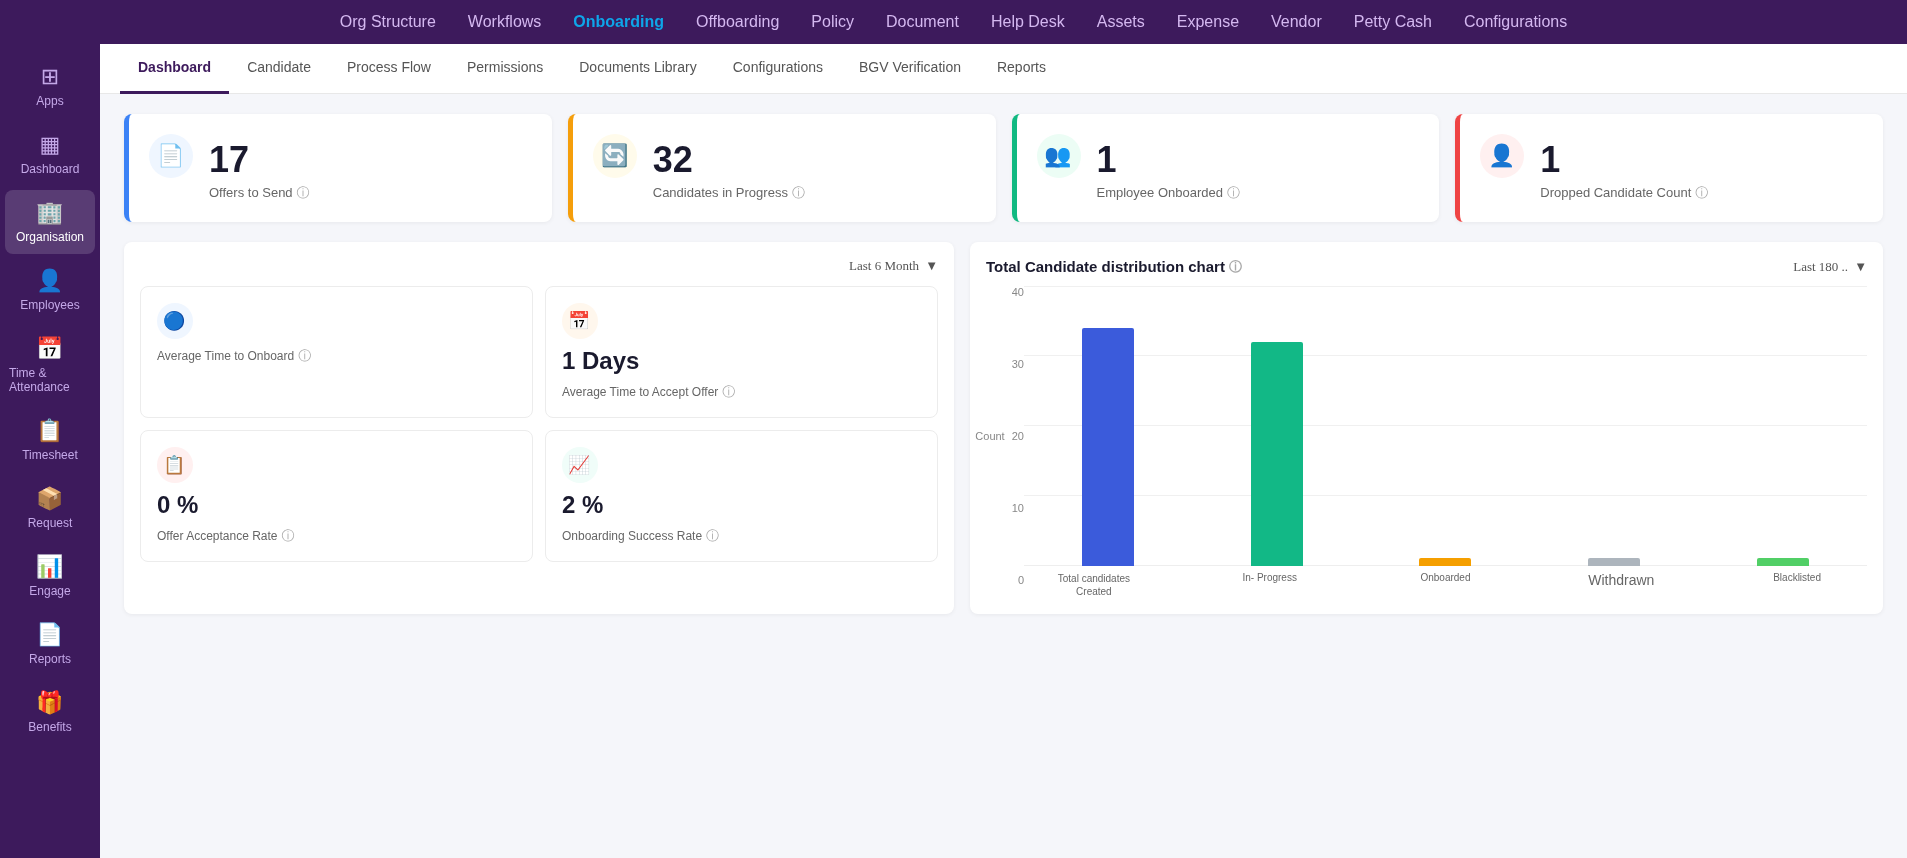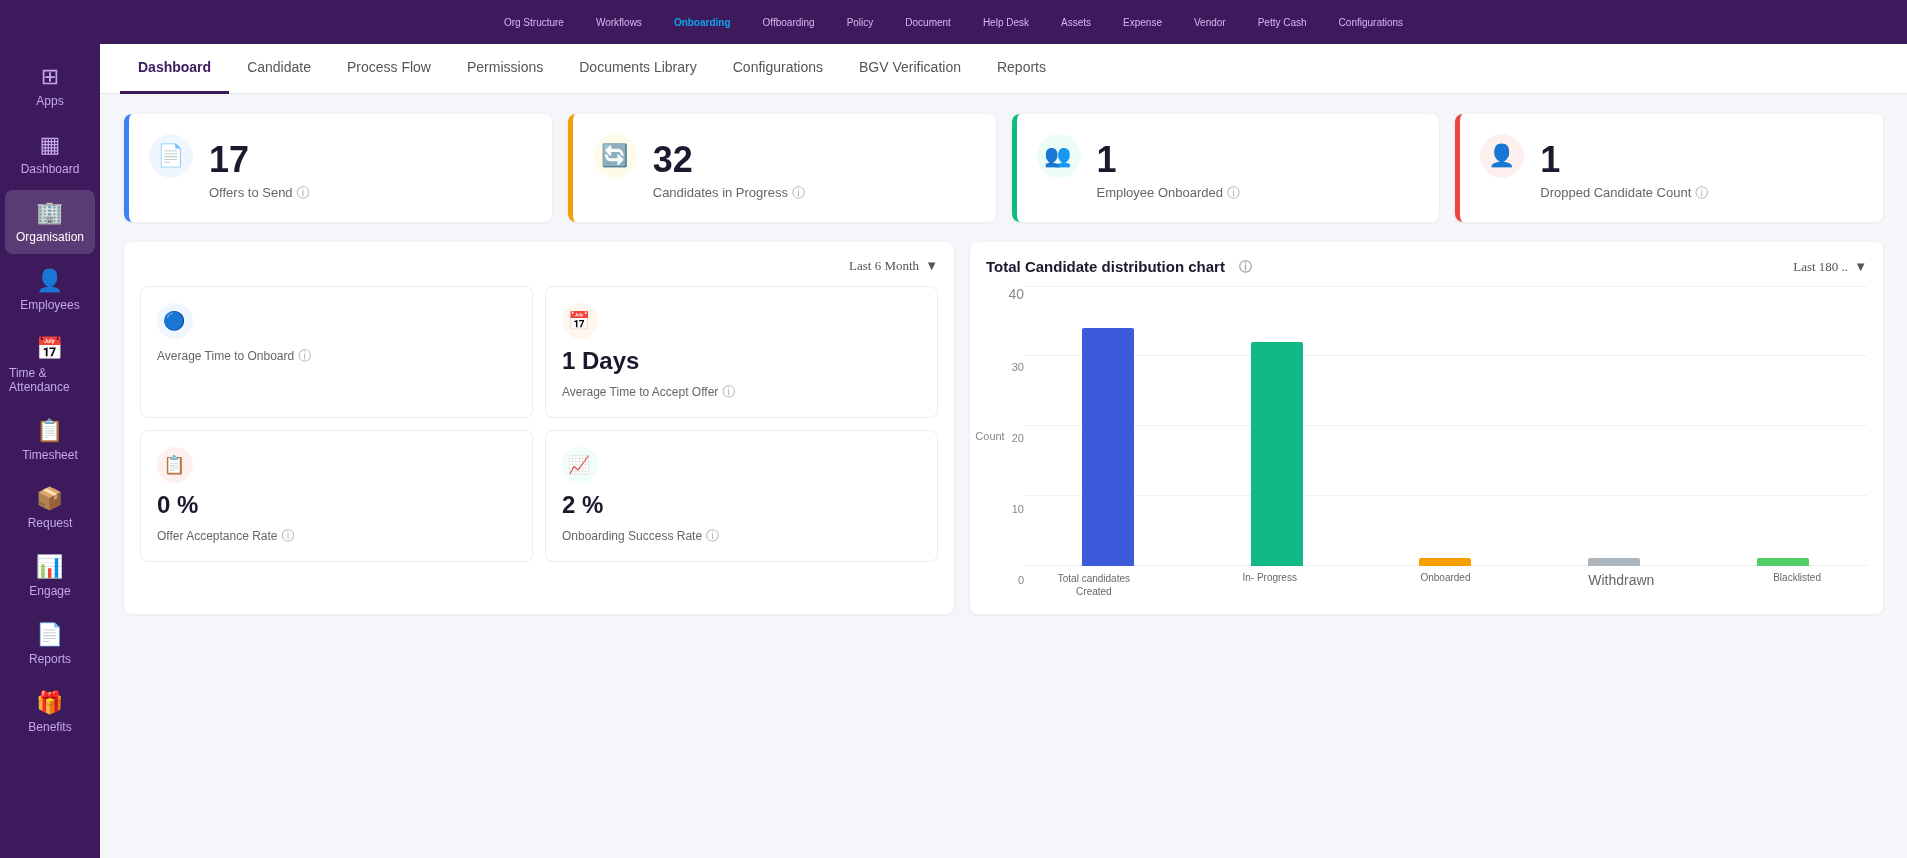--- a/index.html
+++ b/index.html
@@ -11,21 +11,21 @@
       display: flex;
       align-items: center;
       justify-content: center;
       gap: 32px;
       height: 44px;
       flex-shrink: 0;
     }
     .top-nav a {
       color: #d4b8f0;
       text-decoration: none;
-      font-size: 10px;
+      font-size: 16px;
       cursor: pointer;
     }
     .top-nav a.active {
       color: #0ea5e9;
       font-weight: 700;
     }
 
     
     .main-layout {
       display: flex;
@@ -233,21 +233,21 @@
       justify-content: space-between;
       align-items: center;
       margin-bottom: 10px;
     }
     .chart-title {
       font-size: 15px;
       font-weight: 600;
       color: #1a1a2e;
       display: flex;
       align-items: center;
-      gap: 14px;
+      gap: 4px;
     }
   </style>
 </head>
 <body>
 
 <nav class="top-nav">
   <a>Org Structure</a>
   <a>Workflows</a>
   <a class="active">Onboarding</a>
   <a>Offboarding</a>
@@ -417,21 +417,21 @@
             <button class="filter-btn">
               <span>Last 180 ..</span>
               <span>▼</span>
             </button>
           </div>
 
           <div style="display:flex; align-items:flex-start; position:relative; padding-left: 10px;">
 
             <div style="display:flex; flex-direction:column; align-items:flex-end; width:28px; height:300px; justify-content:space-between; flex-shrink:0; position:relative;">
               <span style="writing-mode:vertical-rl; transform:rotate(180deg); font-size:11px; color:#888; position:absolute; left:-12px; top:50%; transform:translateY(-50%) rotate(-90deg);">Count</span>
-              <span style="font-size:14px;color:#888;">40</span>
+              <span style="font-size:11px;color:#888;">40</span>
               <span style="font-size:11px;color:#888;">30</span>
               <span style="font-size:11px;color:#888;">20</span>
               <span style="font-size:11px;color:#888;">10</span>
               <span style="font-size:11px;color:#888;">0</span>
             </div>
 
             <div style="flex:1; position:relative;">
 
               <div style="position:absolute; top:0; left:0; right:0; height:280px; display:flex; flex-direction:column; justify-content:space-between; pointer-events:none;">
                 <div style="border-top:1px solid #f0f0f0; width:100%;"></div>

